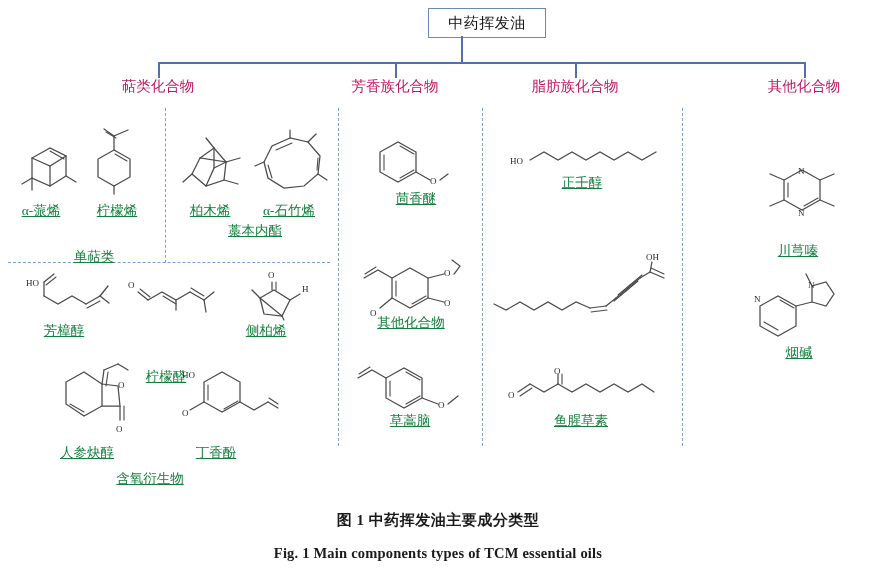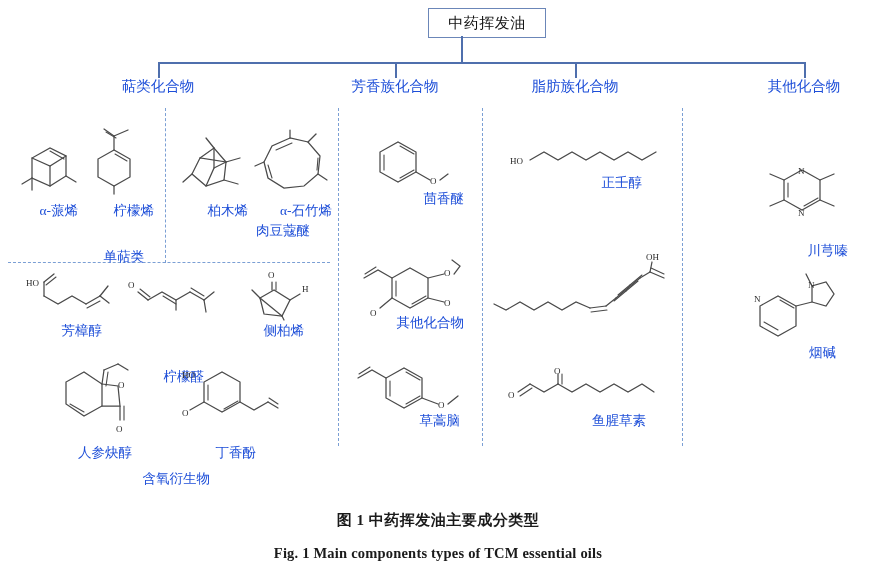--- a/index.html
+++ b/index.html
@@ -20,32 +20,32 @@
   }
 
   
   .ln{position:absolute;background:#4f6fad;}
   .v-root{left:461px;top:36px;width:2px;height:27px;}
   .h-bus{left:158px;top:62px;width:648px;height:2px;}
   .v-b{top:62px;width:2px;height:16px;}
 
   
   .cat{
-    font-size:14.5px;color:#1d4ed8;text-align:center;
+    font-size:14.5px;color:#be185d;text-align:center;
     top:76px;height:20px;line-height:20px;white-space:nowrap;
   }
 
   
   .dash-v{position:absolute;border-left:1.5px dashed #7b9fd4;}
   .dash-h{position:absolute;border-top:1.5px dashed #7b9fd4;}
 
   
   .lbl{
-    position:absolute;text-align:right;white-space:nowrap;
-    font-size:13.5px;color:#1d4ed8;line-height:17px;
+    position:absolute;text-align:center;white-space:nowrap;
+    font-size:13.5px;color:#15803d;line-height:17px;text-decoration:underline;
   }
   .lbl.grp{font-size:13.5px;}
 
   
   .cap{position:absolute;width:876px;text-align:center;}
   .cap-cn{top:511px;font-size:15px;font-weight:bold;letter-spacing:.5px;}
   .cap-en{top:545px;font-size:14.5px;font-weight:bold;letter-spacing:.2px;}
 
   svg{display:block;overflow:visible;}
   .bond{stroke:#4a4a4a;stroke-width:1.25;fill:none;stroke-linecap:round;}
@@ -124,21 +124,21 @@
       <path class="bond-t" d="M12 33 L16 46"></path>
       <path class="bond-t" d="M61 38 L62 26"></path>
       <path class="bond" d="M34 6 L34 -2"></path>
       <path class="bond" d="M8 30 L-1 34"></path>
       <path class="bond" d="M62 42 L71 48"></path>
       <path class="bond" d="M52 10 L60 2"></path>
     </svg>
   </div>
   <div class="lbl" style="left:172px;top:202px;width:76px;">柏木烯</div>
   <div class="lbl" style="left:246px;top:202px;width:86px;">α-石竹烯</div>
-  <div class="lbl grp" style="left:200px;top:222px;width:110px;">肉豆蔻醚</div>
+  <div class="lbl grp" style="left:200px;top:222px;width:110px;">藁本内酯</div>
 
   <div class="abs" style="left:20px;top:272px;">
     <svg width="90" height="42" viewBox="0 0 90 42">
       <text class="atom" x="6" y="14">HO</text>
       <path class="bond" d="M24 10 L24 24"></path>
       <path class="bond" d="M24 10 L34 2"></path>
       <path class="bond-t" d="M26 13 L36 5"></path>
       <path class="bond" d="M24 24 L38 32 L52 24 L66 32"></path>
       <path class="bond" d="M66 32 L80 24"></path>
       <path class="bond-t" d="M67 36 L80 29"></path>

